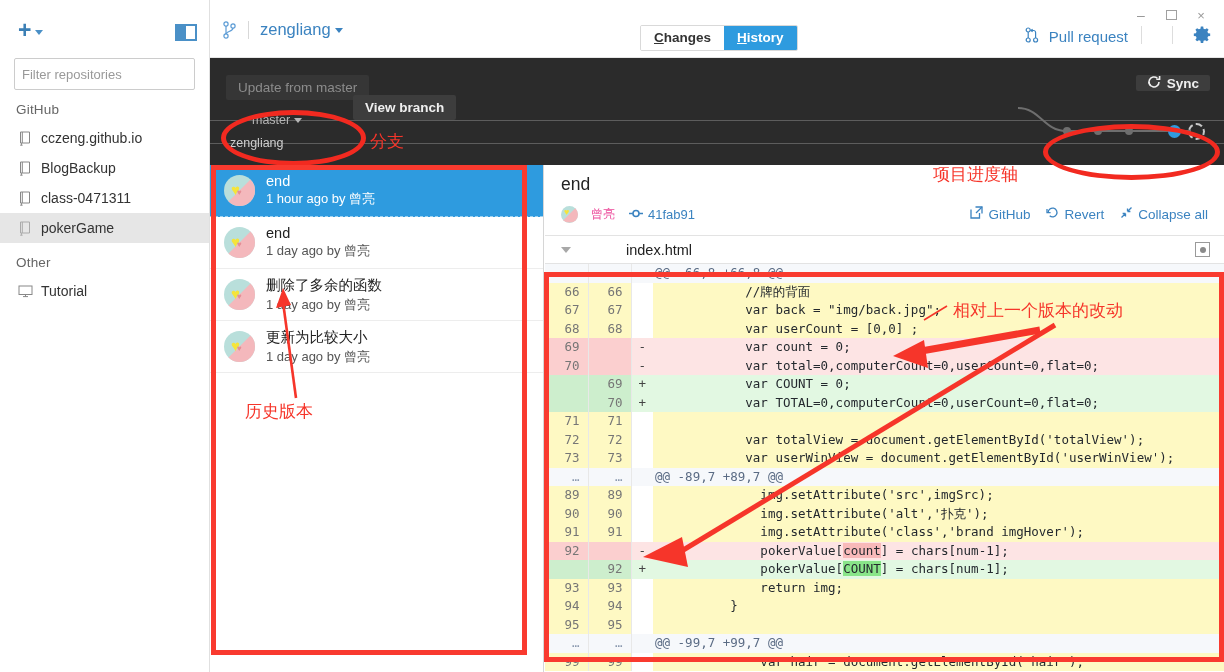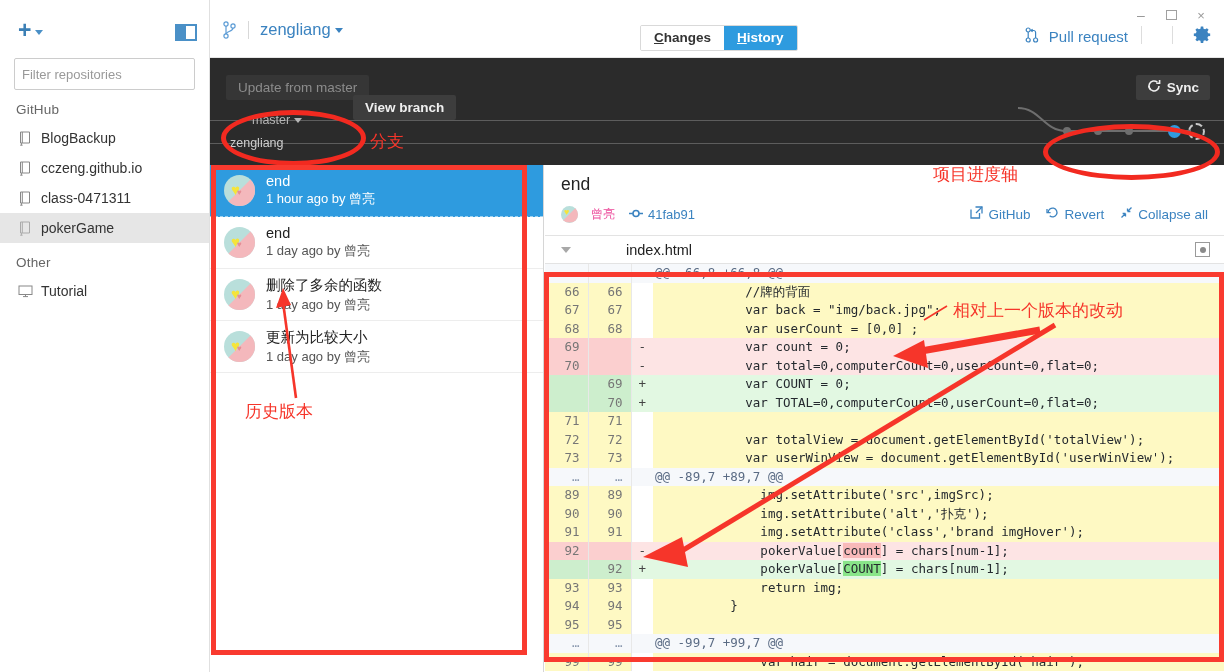--- a/index.html
+++ b/index.html
@@ -104,21 +104,21 @@
     position: absolute; left: 210px; top: 58px; width: 1014px; height: 107px;
     background: #2b2b2b;
   }
   .dk-btn {
     position: absolute; top: 17px; height: 25px; border-radius: 2px;
     display: flex; align-items: center; padding: 0 12px; font-size: 13.5px; cursor: pointer;
   }
   .dk-btn.disabled { left: 16px; background: #363636; color: #8c8c8c; }
   .dk-btn.enabled  { left: 143px; background: #3d3d3d; color: #efefef; font-weight: 600; margin-top: 20px; }
   .sync-btn {
-    position: absolute; right: 14px; top: 17px; height: 25px; background: #3d3d3d;
+    position: absolute; right: 14px; top: 17px; height: 16px; background: #3d3d3d;
     color: #efefef; border-radius: 2px; display: flex; align-items: center; gap: 6px;
     padding: 0 11px; font-size: 13.5px; font-weight: 600; cursor: pointer;
   }
 
   .track-row { position: absolute; left: 0; width: 1014px; height: 1px; background: #5d5d5d; }
   .track-master { top: 62px; }
   .track-local  { top: 85px; }
   .lane-label {
     position: absolute; font-size: 12.5px; color: #b6b6b6;
   }
@@ -265,32 +265,32 @@
       <div class="group-label">GitHub</div>
       <div class="repo-item">
         <span class="repo-icon">
           <svg width="14" height="15" viewBox="0 0 14 15">
               <path d="M2.5 1h9v11h-9z" fill="none" stroke="#888" stroke-width="1"></path>
               <path d="M2.5 1v11M4.3 1v11" stroke="#888" stroke-width="1"></path>
               <path d="M3.4 12v2.2" stroke="#888" stroke-width="1"></path>
               <path d="M2.2 14.2h2.4" stroke="#888" stroke-width="1"></path>
             </svg>
         </span>
-        <span>BlogBackup</span>
+        <span>cczeng.github.io</span>
       </div>
       <div class="repo-item">
         <span class="repo-icon">
           <svg width="14" height="15" viewBox="0 0 14 15">
               <path d="M2.5 1h9v11h-9z" fill="none" stroke="#888" stroke-width="1"></path>
               <path d="M2.5 1v11M4.3 1v11" stroke="#888" stroke-width="1"></path>
               <path d="M3.4 12v2.2" stroke="#888" stroke-width="1"></path>
               <path d="M2.2 14.2h2.4" stroke="#888" stroke-width="1"></path>
             </svg>
         </span>
-        <span>cczeng.github.io</span>
+        <span>BlogBackup</span>
       </div>
       <div class="repo-item">
         <span class="repo-icon">
           <svg width="14" height="15" viewBox="0 0 14 15">
               <path d="M2.5 1h9v11h-9z" fill="none" stroke="#888" stroke-width="1"></path>
               <path d="M2.5 1v11M4.3 1v11" stroke="#888" stroke-width="1"></path>
               <path d="M3.4 12v2.2" stroke="#888" stroke-width="1"></path>
               <path d="M2.2 14.2h2.4" stroke="#888" stroke-width="1"></path>
             </svg>
         </span>

